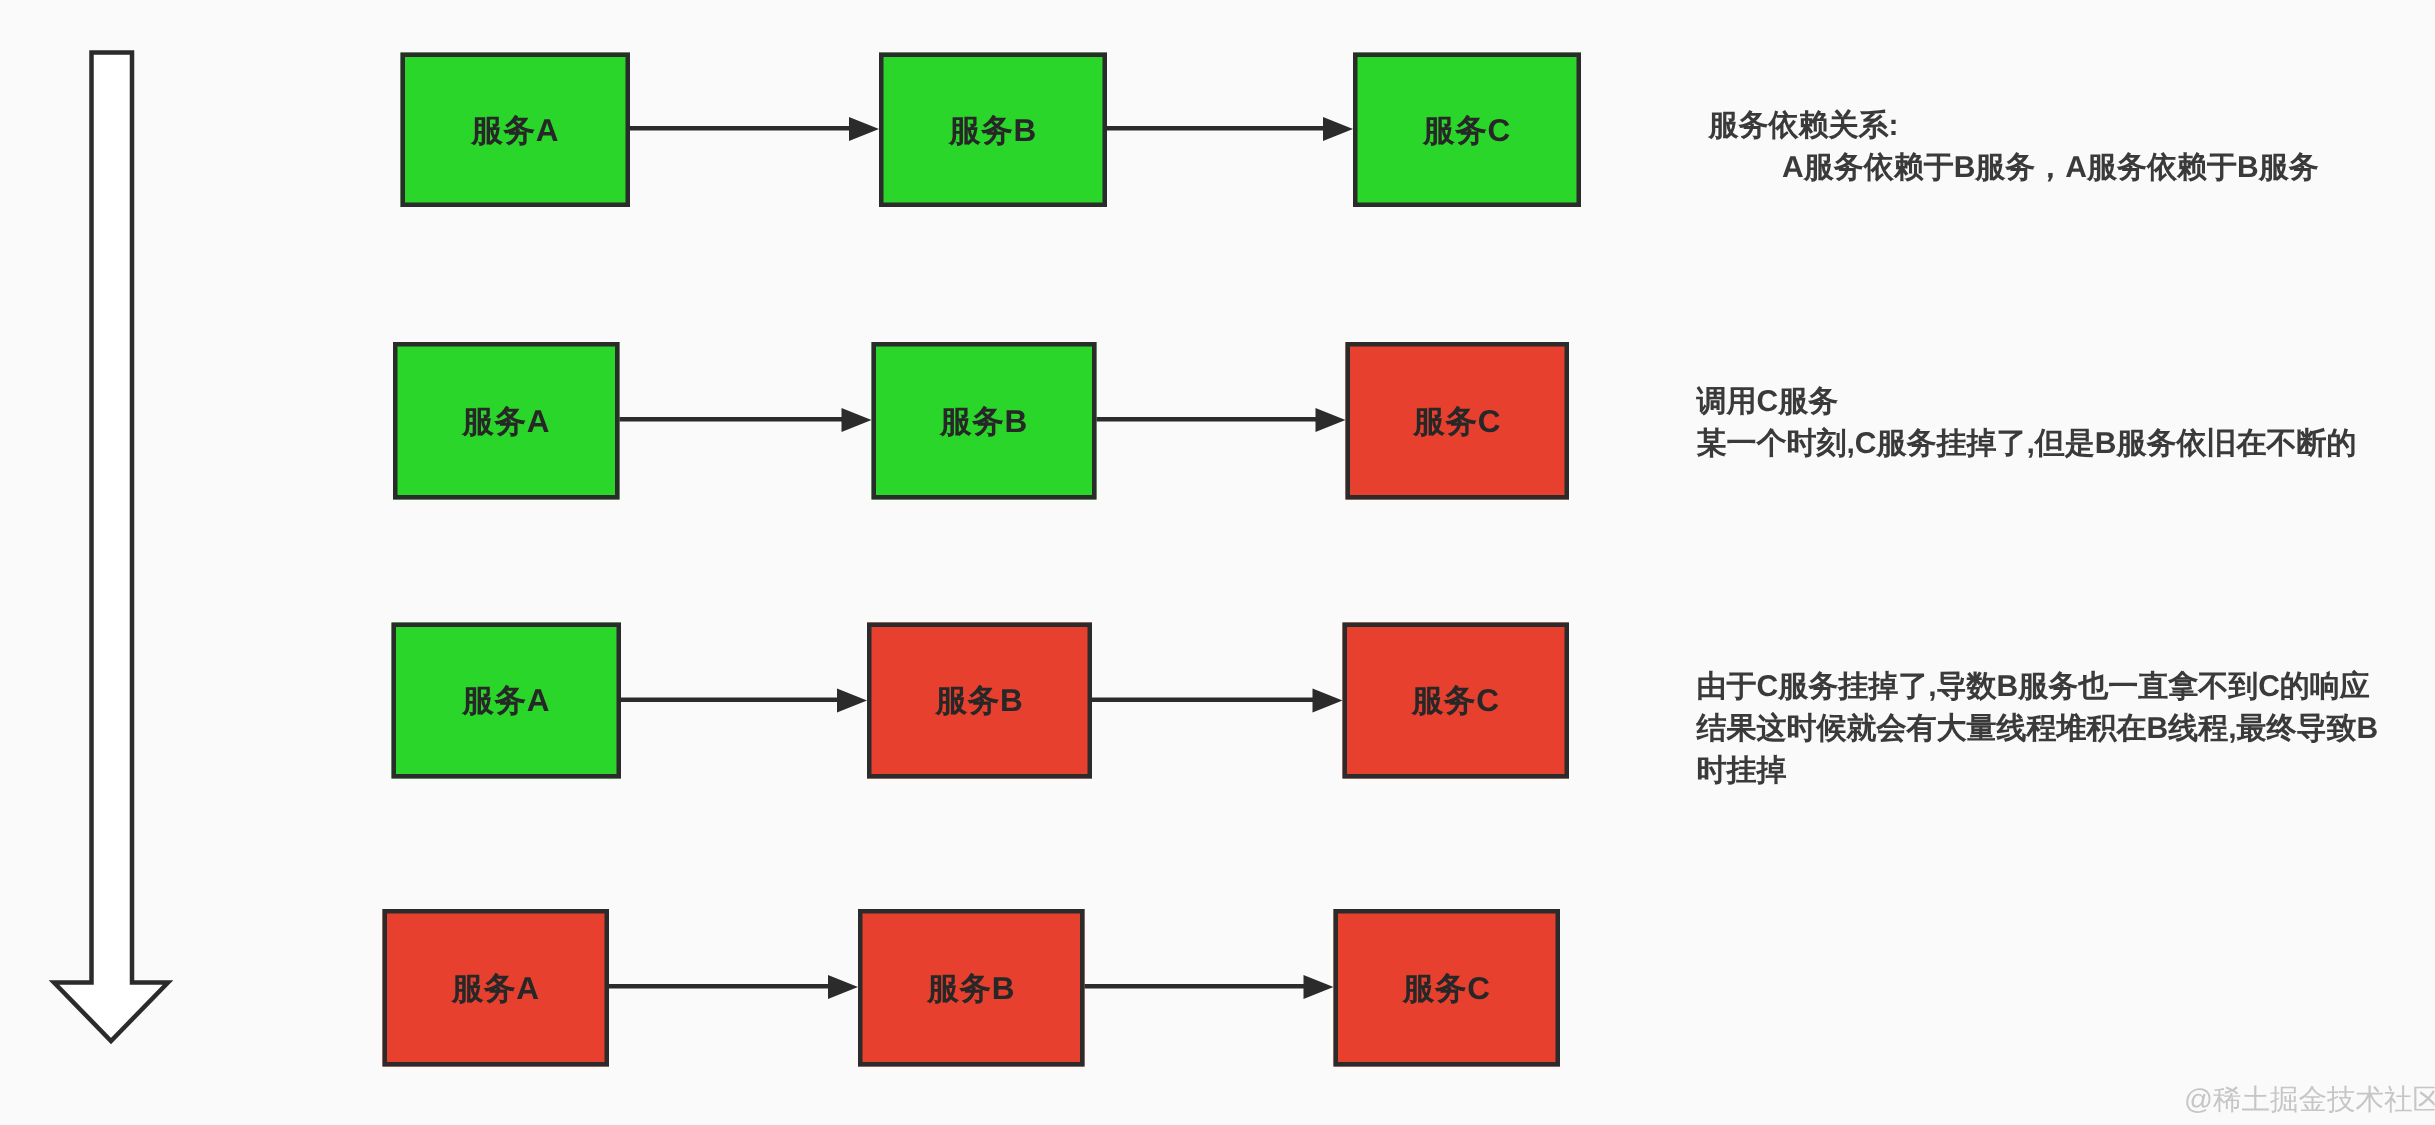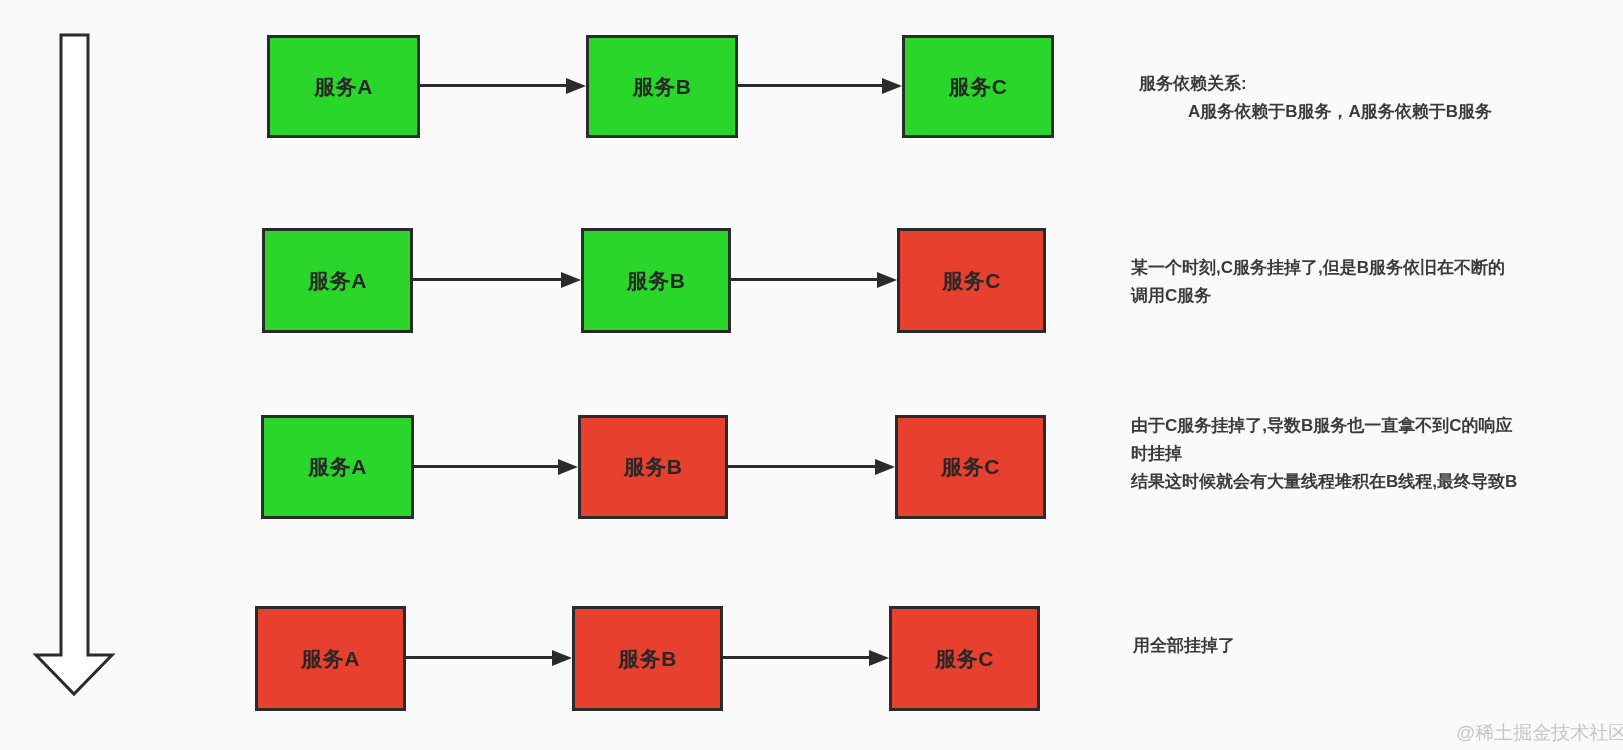--- a/index.html
+++ b/index.html
@@ -44,21 +44,21 @@
   }
   .harrow .head {
     position: absolute; right: 0; top: 0; width: 0; height: 0;
     border-left: 20px solid var(--outline-dark);
     border-top: 8px solid transparent;
     border-bottom: 8px solid transparent;
   }
 
   .annotation {
     position: absolute;
-    font-size: 17px; font-weight: bold; line-height: 28px;
+    font-size: 20px; font-weight: bold; line-height: 28px;
     color: var(--annotation-text);
   }
   .annotation .line { white-space: nowrap; }
   .annotation .line.indent { padding-left: 49px; }
 
   
   .r1-a { left: 267px; top: 35px;  width: 153px; height: 103px; }
   .r1-b { left: 586px; top: 35px;  width: 152px; height: 103px; }
   .r1-c { left: 902px; top: 35px;  width: 152px; height: 103px; }
   .r1-arrow1 { left: 420px; top: 78px;  width: 166px; }
@@ -70,21 +70,21 @@
   .r2-c { left: 897px; top: 228px; width: 149px; height: 105px; }
   .r2-arrow1 { left: 413px; top: 272px; width: 168px; }
   .r2-arrow2 { left: 731px; top: 272px; width: 166px; }
   .ann-2 { left: 1131px; top: 254px; }
 
   .r3-a { left: 261px; top: 415px; width: 153px; height: 104px; }
   .r3-b { left: 578px; top: 415px; width: 150px; height: 104px; }
   .r3-c { left: 895px; top: 415px; width: 151px; height: 104px; }
   .r3-arrow1 { left: 414px; top: 459px; width: 164px; }
   .r3-arrow2 { left: 728px; top: 459px; width: 167px; }
-  .ann-3 { left: 1131px; top: 412px; }
+  .ann-3 { left: 1131px; top: 444px; }
 
   .r4-a { left: 255px; top: 606px; width: 151px; height: 105px; }
   .r4-b { left: 572px; top: 606px; width: 151px; height: 105px; }
   .r4-c { left: 889px; top: 606px; width: 151px; height: 105px; }
   .r4-arrow1 { left: 406px; top: 650px; width: 166px; }
   .r4-arrow2 { left: 723px; top: 650px; width: 166px; }
   .ann-4 { left: 1133px; top: 632px; }
 
   .watermark {
     position: absolute; left: 1456px; top: 720px;
@@ -134,22 +134,22 @@
     <span>服务B</span>
   </div>
   <div class="harrow r2-arrow2">
     <div class="shaft"></div>
     <div class="head"></div>
   </div>
   <div class="box r2-c failed">
     <span>服务C</span>
   </div>
   <div class="annotation ann-2">
+    <div class="line">调用C服务</div>
     <div class="line">某一个时刻,C服务挂掉了,但是B服务依旧在不断的</div>
-    <div class="line">调用C服务</div>
   </div>
 
   <div class="box r3-a healthy">
     <span>服务A</span>
   </div>
   <div class="harrow r3-arrow1">
     <div class="shaft"></div>
     <div class="head"></div>
   </div>
   <div class="box r3-b failed">
@@ -157,39 +157,38 @@
   </div>
   <div class="harrow r3-arrow2">
     <div class="shaft"></div>
     <div class="head"></div>
   </div>
   <div class="box r3-c failed">
     <span>服务C</span>
   </div>
   <div class="annotation ann-3">
     <div class="line">由于C服务挂掉了,导数B服务也一直拿不到C的响应</div>
+    <div class="line">结果这时候就会有大量线程堆积在B线程,最终导致B</div>
     <div class="line">时挂掉</div>
-    <div class="line">结果这时候就会有大量线程堆积在B线程,最终导致B</div>
   </div>
 
   <div class="box r4-a failed">
     <span>服务A</span>
   </div>
   <div class="harrow r4-arrow1">
     <div class="shaft"></div>
     <div class="head"></div>
   </div>
   <div class="box r4-b failed">
     <span>服务B</span>
   </div>
   <div class="harrow r4-arrow2">
     <div class="shaft"></div>
     <div class="head"></div>
   </div>
   <div class="box r4-c failed">
     <span>服务C</span>
   </div>
   <div class="annotation ann-4">
-    <div class="line">用全部挂掉了</div>
   </div>
 
   <div class="watermark">@稀土掘金技术社区</div>
 </div>
 
 </body></html>

